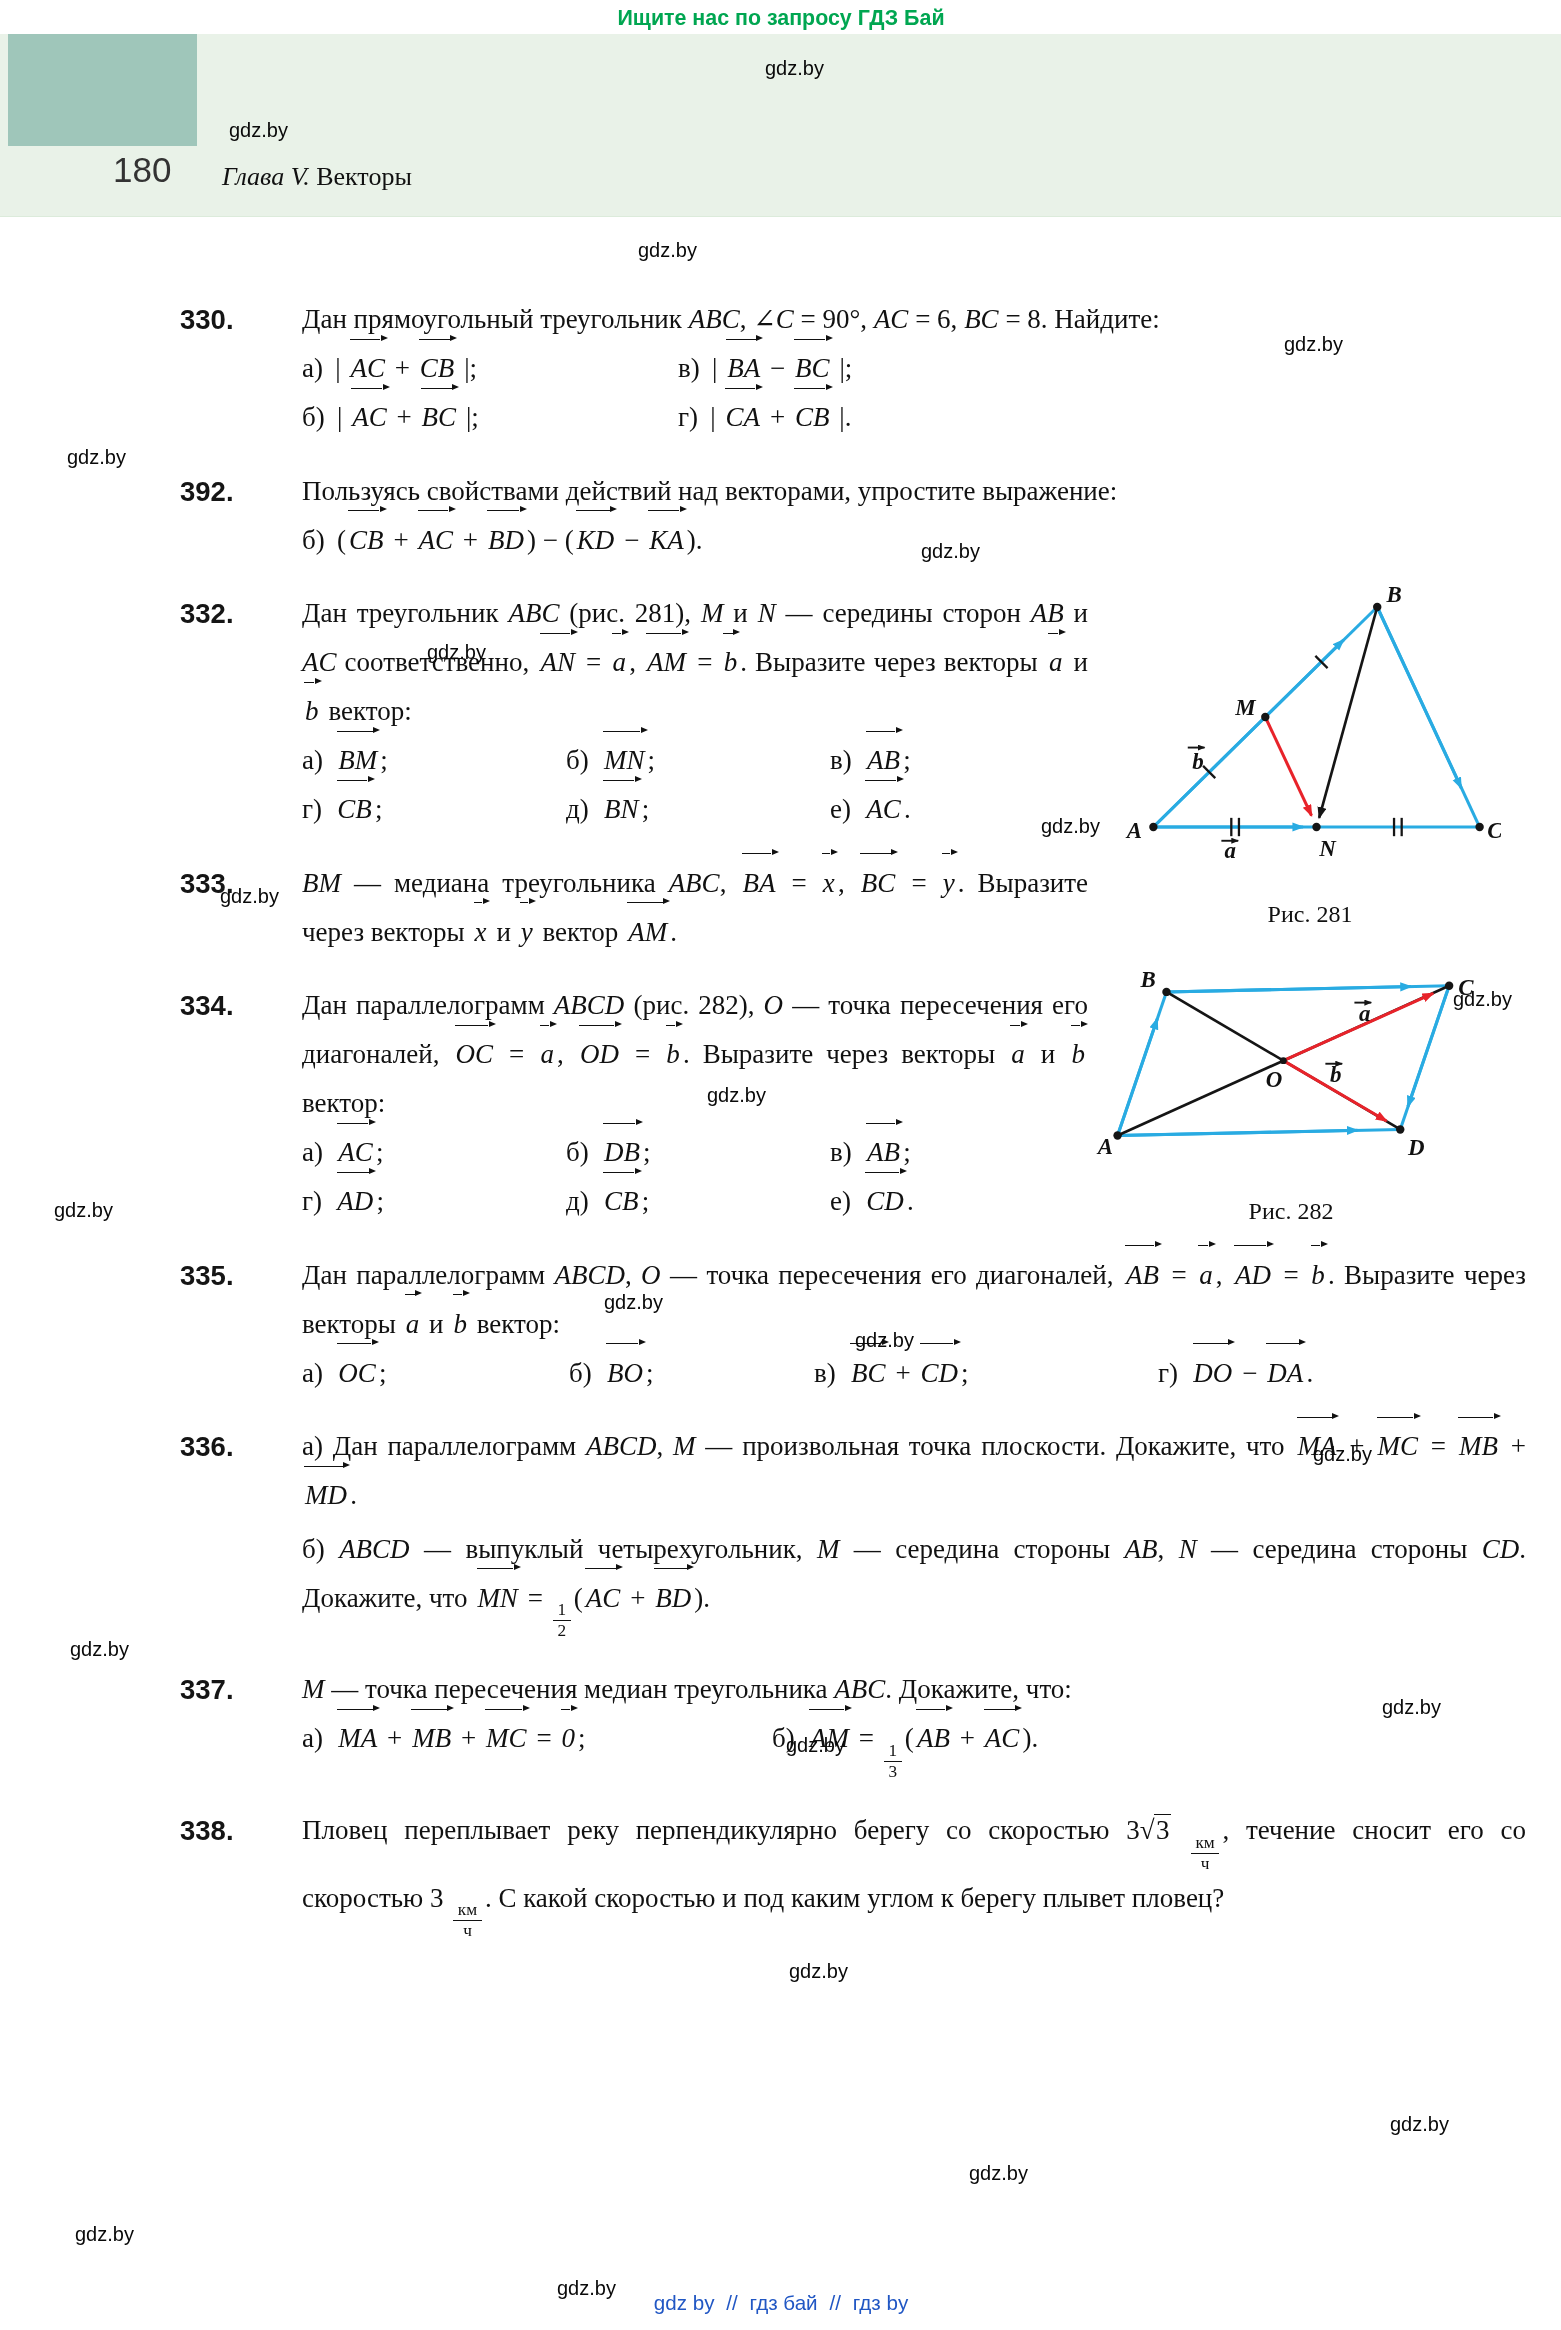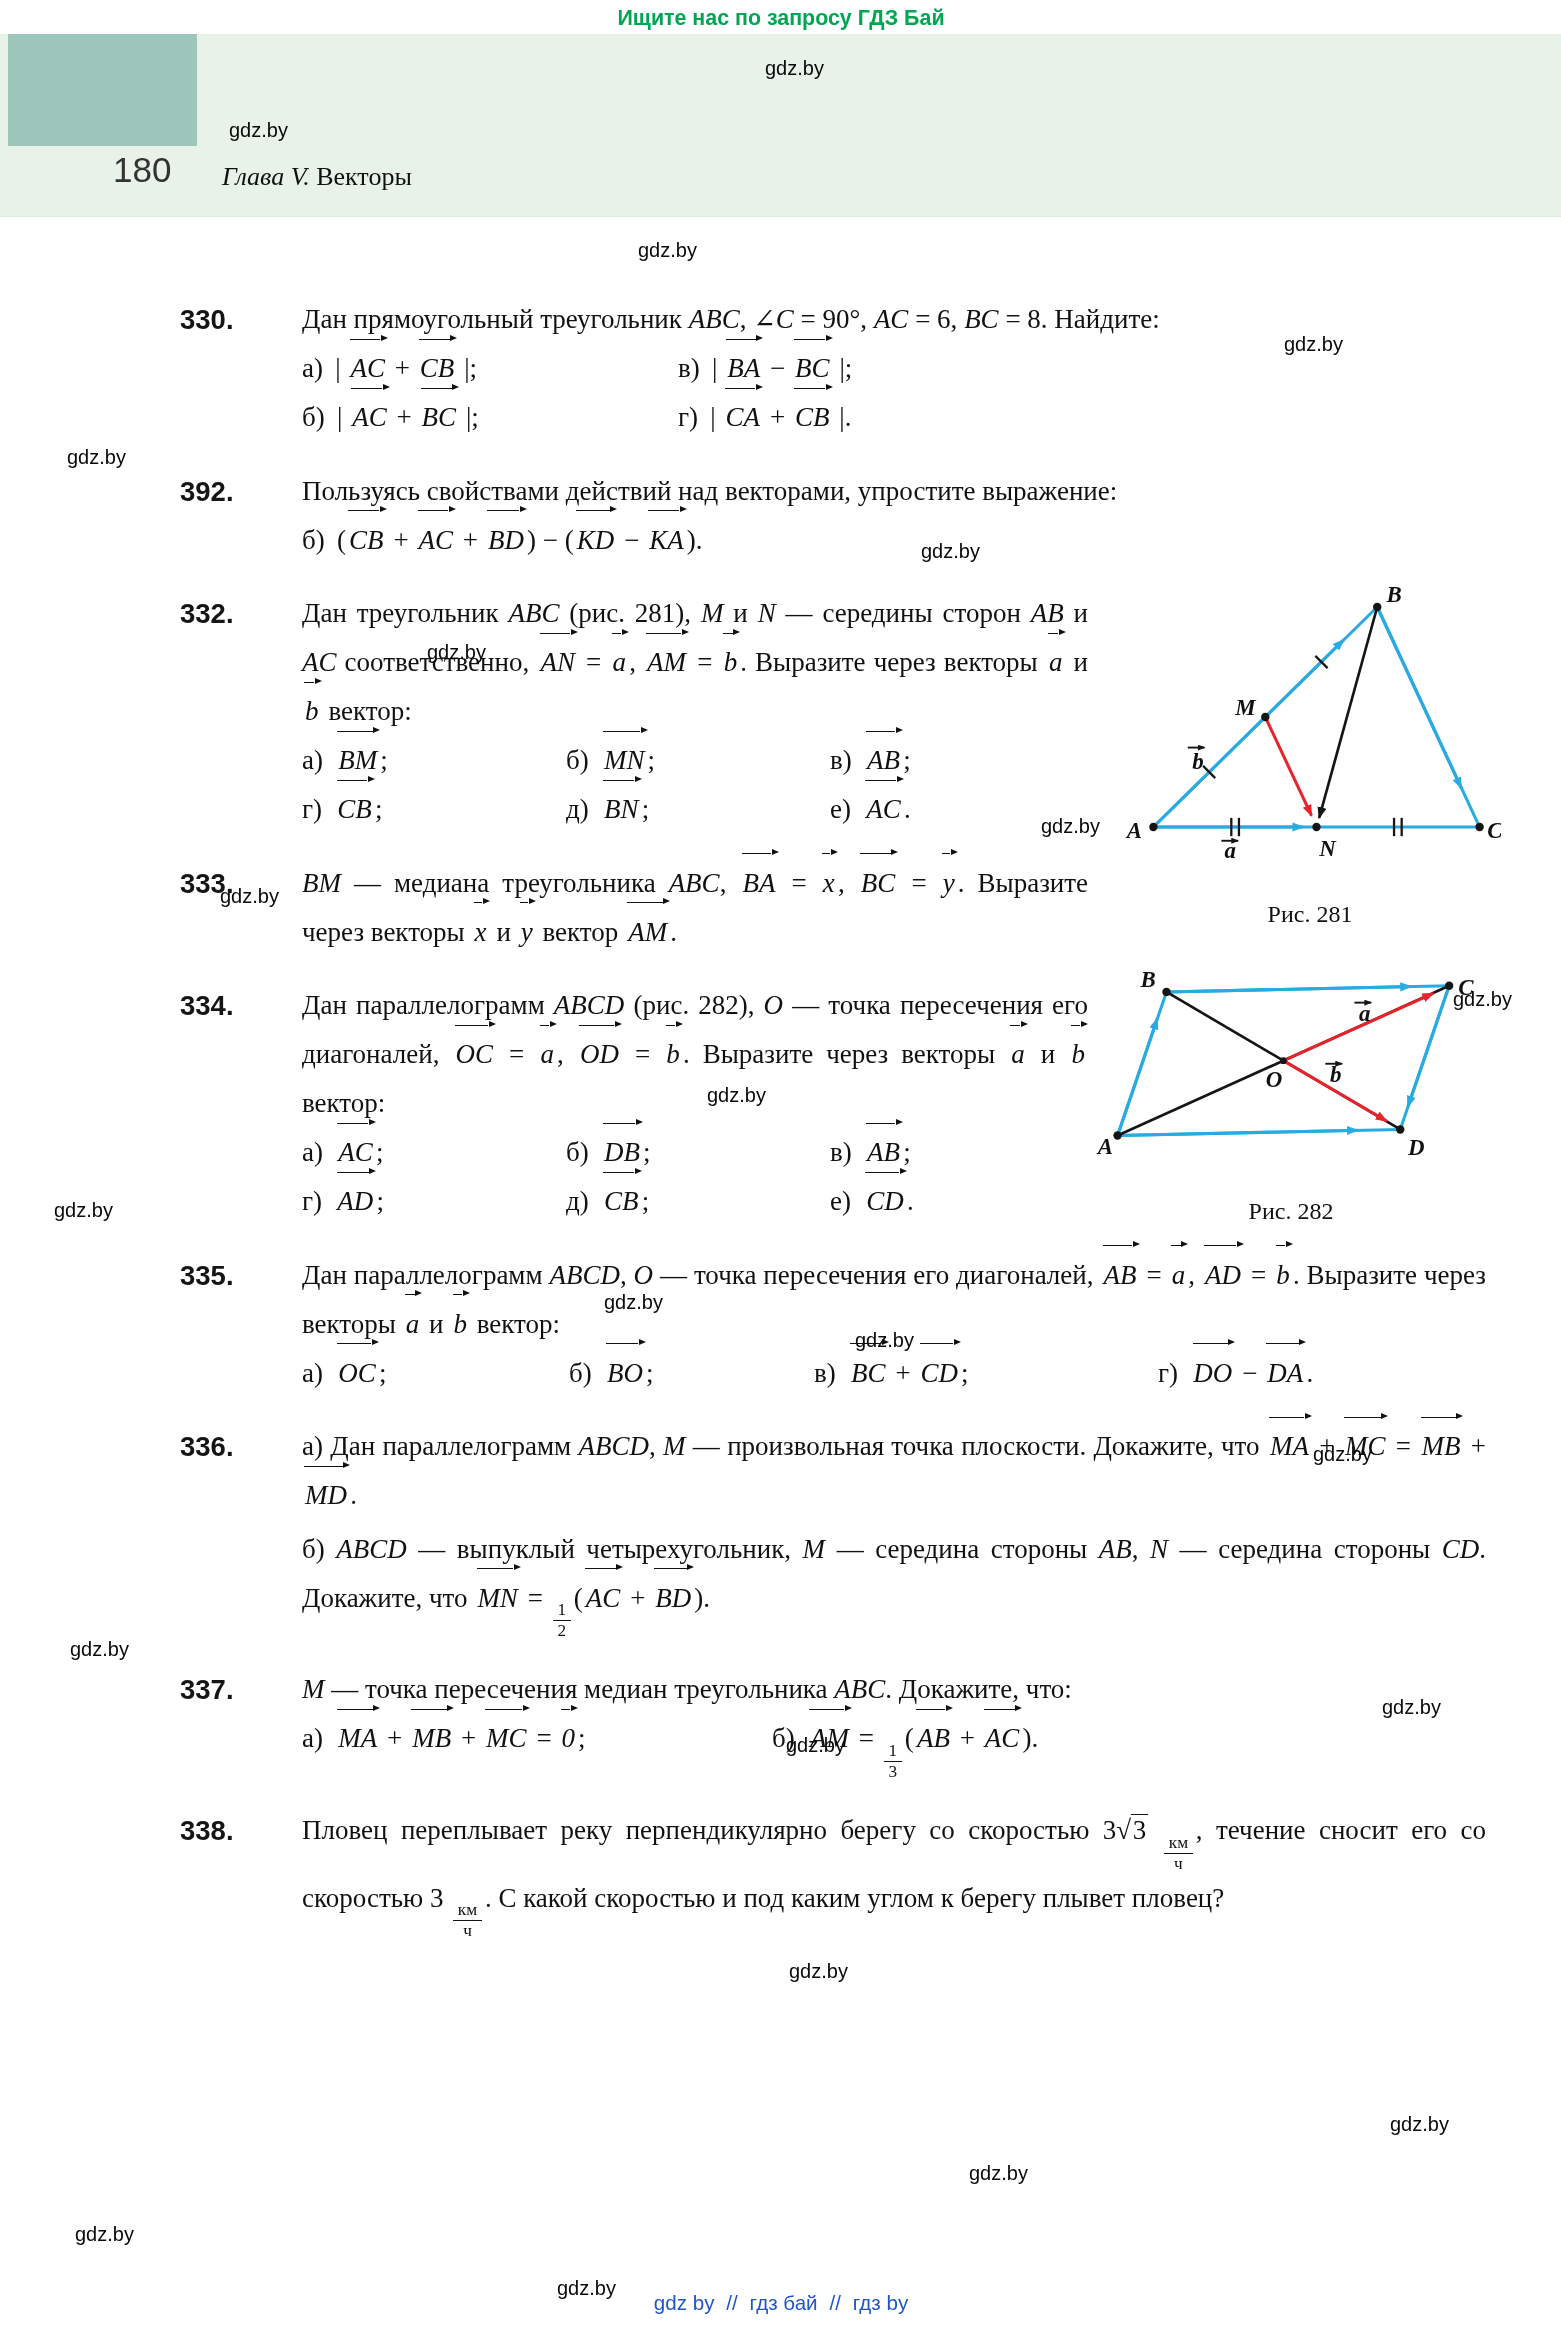--- a/index.html
+++ b/index.html
@@ -18,21 +18,21 @@
   .pageno { position:absolute; left:113px; top:150px; font-family:"Liberation Sans",sans-serif;
             font-size:35px; color:#333; }
   .chapter { position:absolute; left:222px; top:162px; font-size:26px; color:#111;text-align:right; }
   .chapter .chap-it { font-style:italic; }
 
   
   .wm { position:absolute; font-family:"Liberation Sans",sans-serif; font-size:20px; color:#0a0a0a; white-space:nowrap; z-index:5; }
 
   
   .content { position:absolute; top:295px; left:0; width:1562px; }
-  .problem { position:relative; margin-bottom:24.5px; padding-left:302px; padding-right:76px;
+  .problem { position:relative; margin-bottom:24.5px; padding-left:302px; padding-right:36px;
              font-size:27px; line-height:49px; }
   .problem.narrow { padding-right:474px; }
   .pnum { position:absolute; left:180px; top:0; width:92px; text-align:left;
           font-family:"Liberation Sans",sans-serif; font-weight:700; font-size:27.5px; color:#151515; line-height:49px; }
   .ptext { text-align:justify; }
   .ptext + .ptext { margin-top:4.6px; }
 
   .parts { display:grid; }
   .g2a { grid-template-columns:376px auto; }
   .g2b { grid-template-columns:447px auto; }

